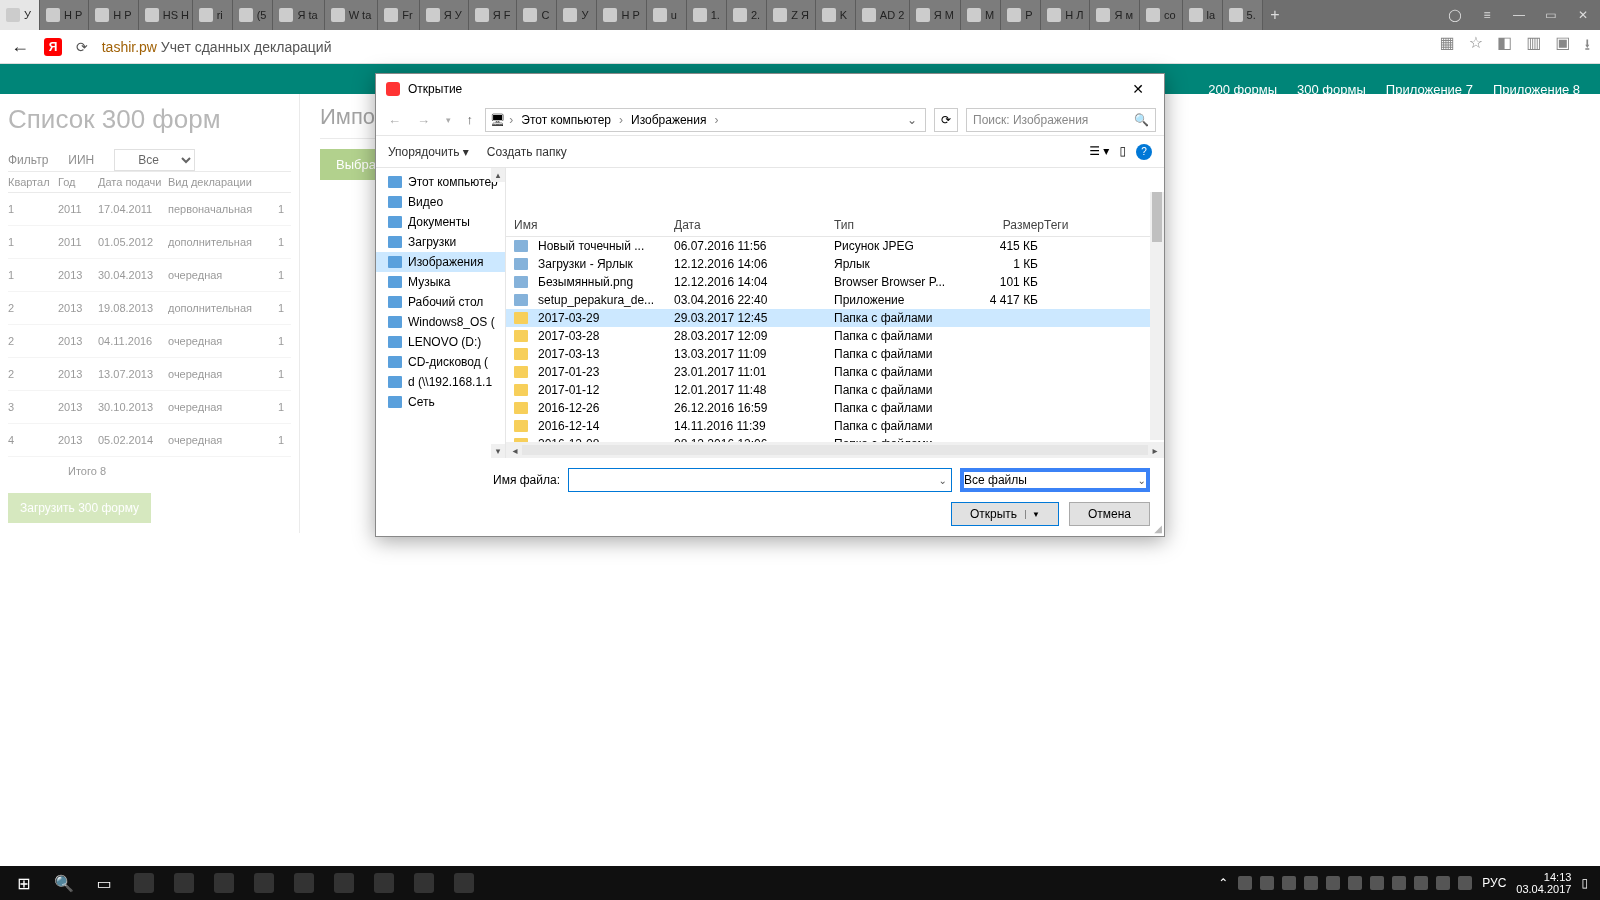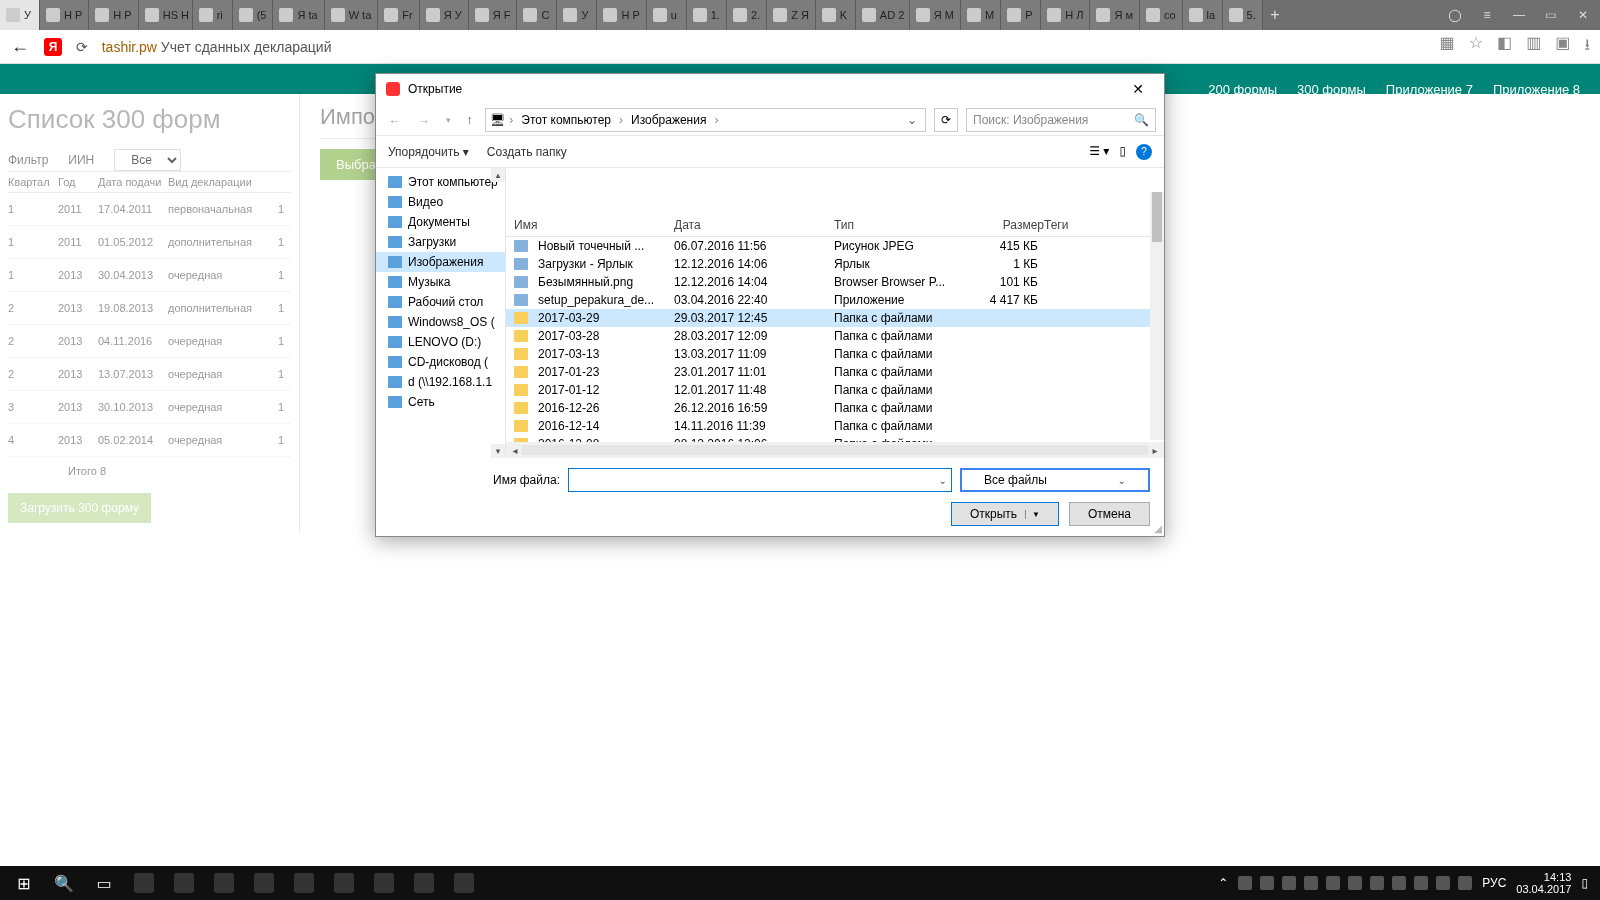--- a/index.html
+++ b/index.html
@@ -25,21 +25,21 @@
   .addr-right span { cursor: pointer; }
 
   
   .page-wrap { position: relative; height: calc(900px - 30px - 34px - 34px); }
   .page-header { height: 30px; background: #008578; color: #fff; display: flex; align-items: center; justify-content: flex-end; padding: 0 20px; gap: 20px; font-size: 13px; }
   .page-header span { cursor: pointer; margin-top: 20px; }
   .page-body { display: flex; opacity: 0.6; }
   .left-panel { width: 300px; padding: 10px 8px; border-right: 1px solid #ddd; }
   .left-panel h1 { font-size: 26px; font-weight: 300; color: #888; margin-bottom: 14px; }
   .filter-row { display: flex; gap: 20px; align-items: center; font-size: 12px; color: #444; }
-  .filter-row select { border: 1px solid #ccc; padding: 2px 12px; font-size: 12px; background: #fff; }
+  .filter-row select { border: 1px solid #ccc; padding: 2px 19px; font-size: 12px; background: #fff; }
   .table-head, .table-row { display: grid; grid-template-columns: 50px 40px 70px 110px 20px; font-size: 11px; padding: 4px 0; color: #555; }
   .table-head { border-top: 1px solid #ddd; border-bottom: 1px solid #ddd; }
   .table-row { border-bottom: 1px solid #eee; padding: 10px 0; }
   .total-row { font-size: 11px; color: #555; padding: 8px 0 8px 60px; }
   .green-btn { background: #9ecb6a; color: #fff; padding: 8px 12px; border: none; font-size: 12px; cursor: pointer; margin-top: 8px; opacity: 0.7; }
   .right-panel { padding: 10px 20px; }
   .right-panel h2 { font-size: 22px; font-weight: 300; color: #666; margin-bottom: 10px; border-bottom: 1px solid #ddd; padding-bottom: 8px; }
   .choose-btn { background: #7fb342; color: #fff; padding: 8px 16px; border: none; font-size: 13px; cursor: pointer; }
 
   
@@ -84,21 +84,21 @@
   .fl-scrollbar .thumb { position: absolute; top: 0; left: 2px; right: 2px; height: 50px; background: #c0c0c0; }
   .fl-hscroll { height: 16px; background: #f0f0f0; display: flex; align-items: center; padding: 0 2px; }
   .fl-hscroll .harrow { width: 14px; text-align: center; color: #555; font-size: 10px; cursor: pointer; }
   .fl-hscroll .htrack { flex: 1; height: 10px; background: #e6e6e6; position: relative; }
 
   .dialog-footer { padding: 10px 14px; display: flex; flex-direction: column; gap: 10px; }
   .fn-row { display: flex; align-items: center; gap: 8px; }
   .fn-row label { width: 170px; text-align: right; }
   .fn-input { flex: 1; height: 24px; border: 1px solid #0078d7; padding: 2px 4px; display: flex; align-items: center; }
   .fn-input .drop { margin-left: auto; font-size: 10px; color: #555; cursor: pointer; }
-  .filter-select { width: 190px; height: 24px; border: 2px solid #3b82f6; display: flex; align-items: center; padding: 0 22px; cursor: pointer; }
+  .filter-select { width: 190px; height: 24px; border: 4px solid #3b82f6; display: flex; align-items: center; padding: 0 0; cursor: pointer; }
   .filter-select .drop { margin-left: auto; font-size: 10px; color: #555; }
   .btn-row { display: flex; justify-content: flex-end; gap: 10px; }
   .win-button { height: 24px; border: 1px solid #aaa; background: #e1e1e1; padding: 0 18px; cursor: pointer; font-size: 12px; display: flex; align-items: center; gap: 4px; }
   .win-button.primary { border: 1px solid #0078d7; }
   .win-button .drop { border-left: 1px solid #888; padding-left: 6px; margin-left: 4px; font-size: 8px; }
   .dialog-resize { position: absolute; right: 2px; bottom: 2px; font-size: 10px; color: #bbb; }
 
   
   .taskbar { position: absolute; left: 0; right: 0; bottom: 0; height: 34px; background: #101010; display: flex; align-items: center; padding: 0 4px; }
   .task-icon { width: 40px; height: 34px; display: flex; align-items: center; justify-content: center; cursor: pointer; color: #fff; font-size: 16px; }

